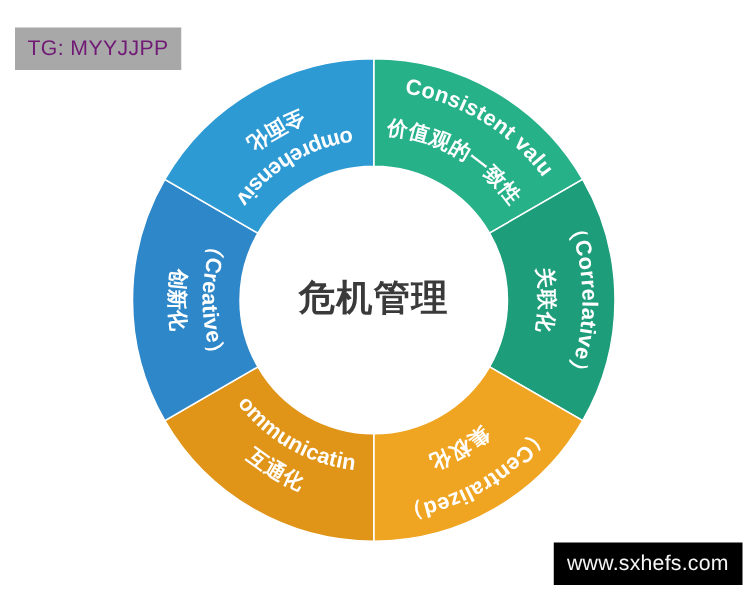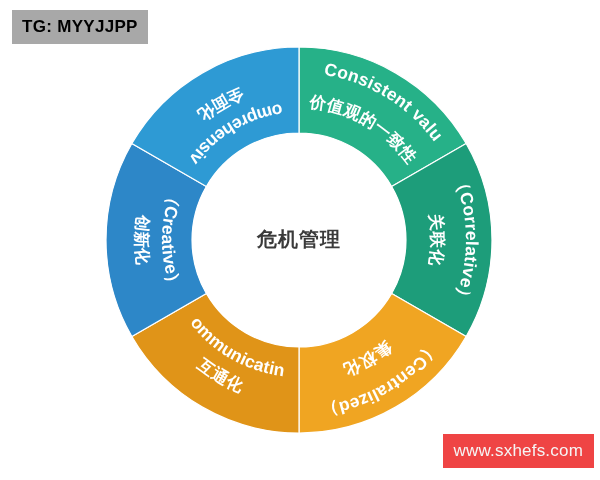--- a/index.html
+++ b/index.html
@@ -54,48 +54,47 @@
     border-radius: 50%;
     background: #ffffff;
     display: flex;
     flex-direction: column;
     align-items: center;
     justify-content: center;
     box-sizing: border-box;
   }
   .center-line {
     color: #3a3a3a;
-    font-size: 20px;
+    font-size: 29px;
     font-weight: bold;
     line-height: 1.28;
     letter-spacing: 1px;
     text-align: center;
     white-space: nowrap;
   }
   .center-line.second {
     letter-spacing: 1.5px;
   }
   .tg-badge {
     position: absolute;
     left: 12px;
-    top: 10px;
+    top: 22px;
     background: #a8a8a8;
-    color: #000000;
+    color: #701a75;
     font-size: 17px;
     line-height: 1;
     padding: 8px 10px 9px 10px;
     letter-spacing: 0.3px;
     white-space: nowrap;
-    font-weight: bold;
   }
   .watermark {
     position: absolute;
     right: 6px;
     bottom: 12px;
-    background: #ef4444;
+    background: #000000;
     color: #f5f5f5;
     font-size: 17px;
     line-height: 1;
     padding: 8px 11px 9px 11px;
     letter-spacing: 0.2px;
     white-space: nowrap;
     text-align: center;
   }
 </style>
 </head>

